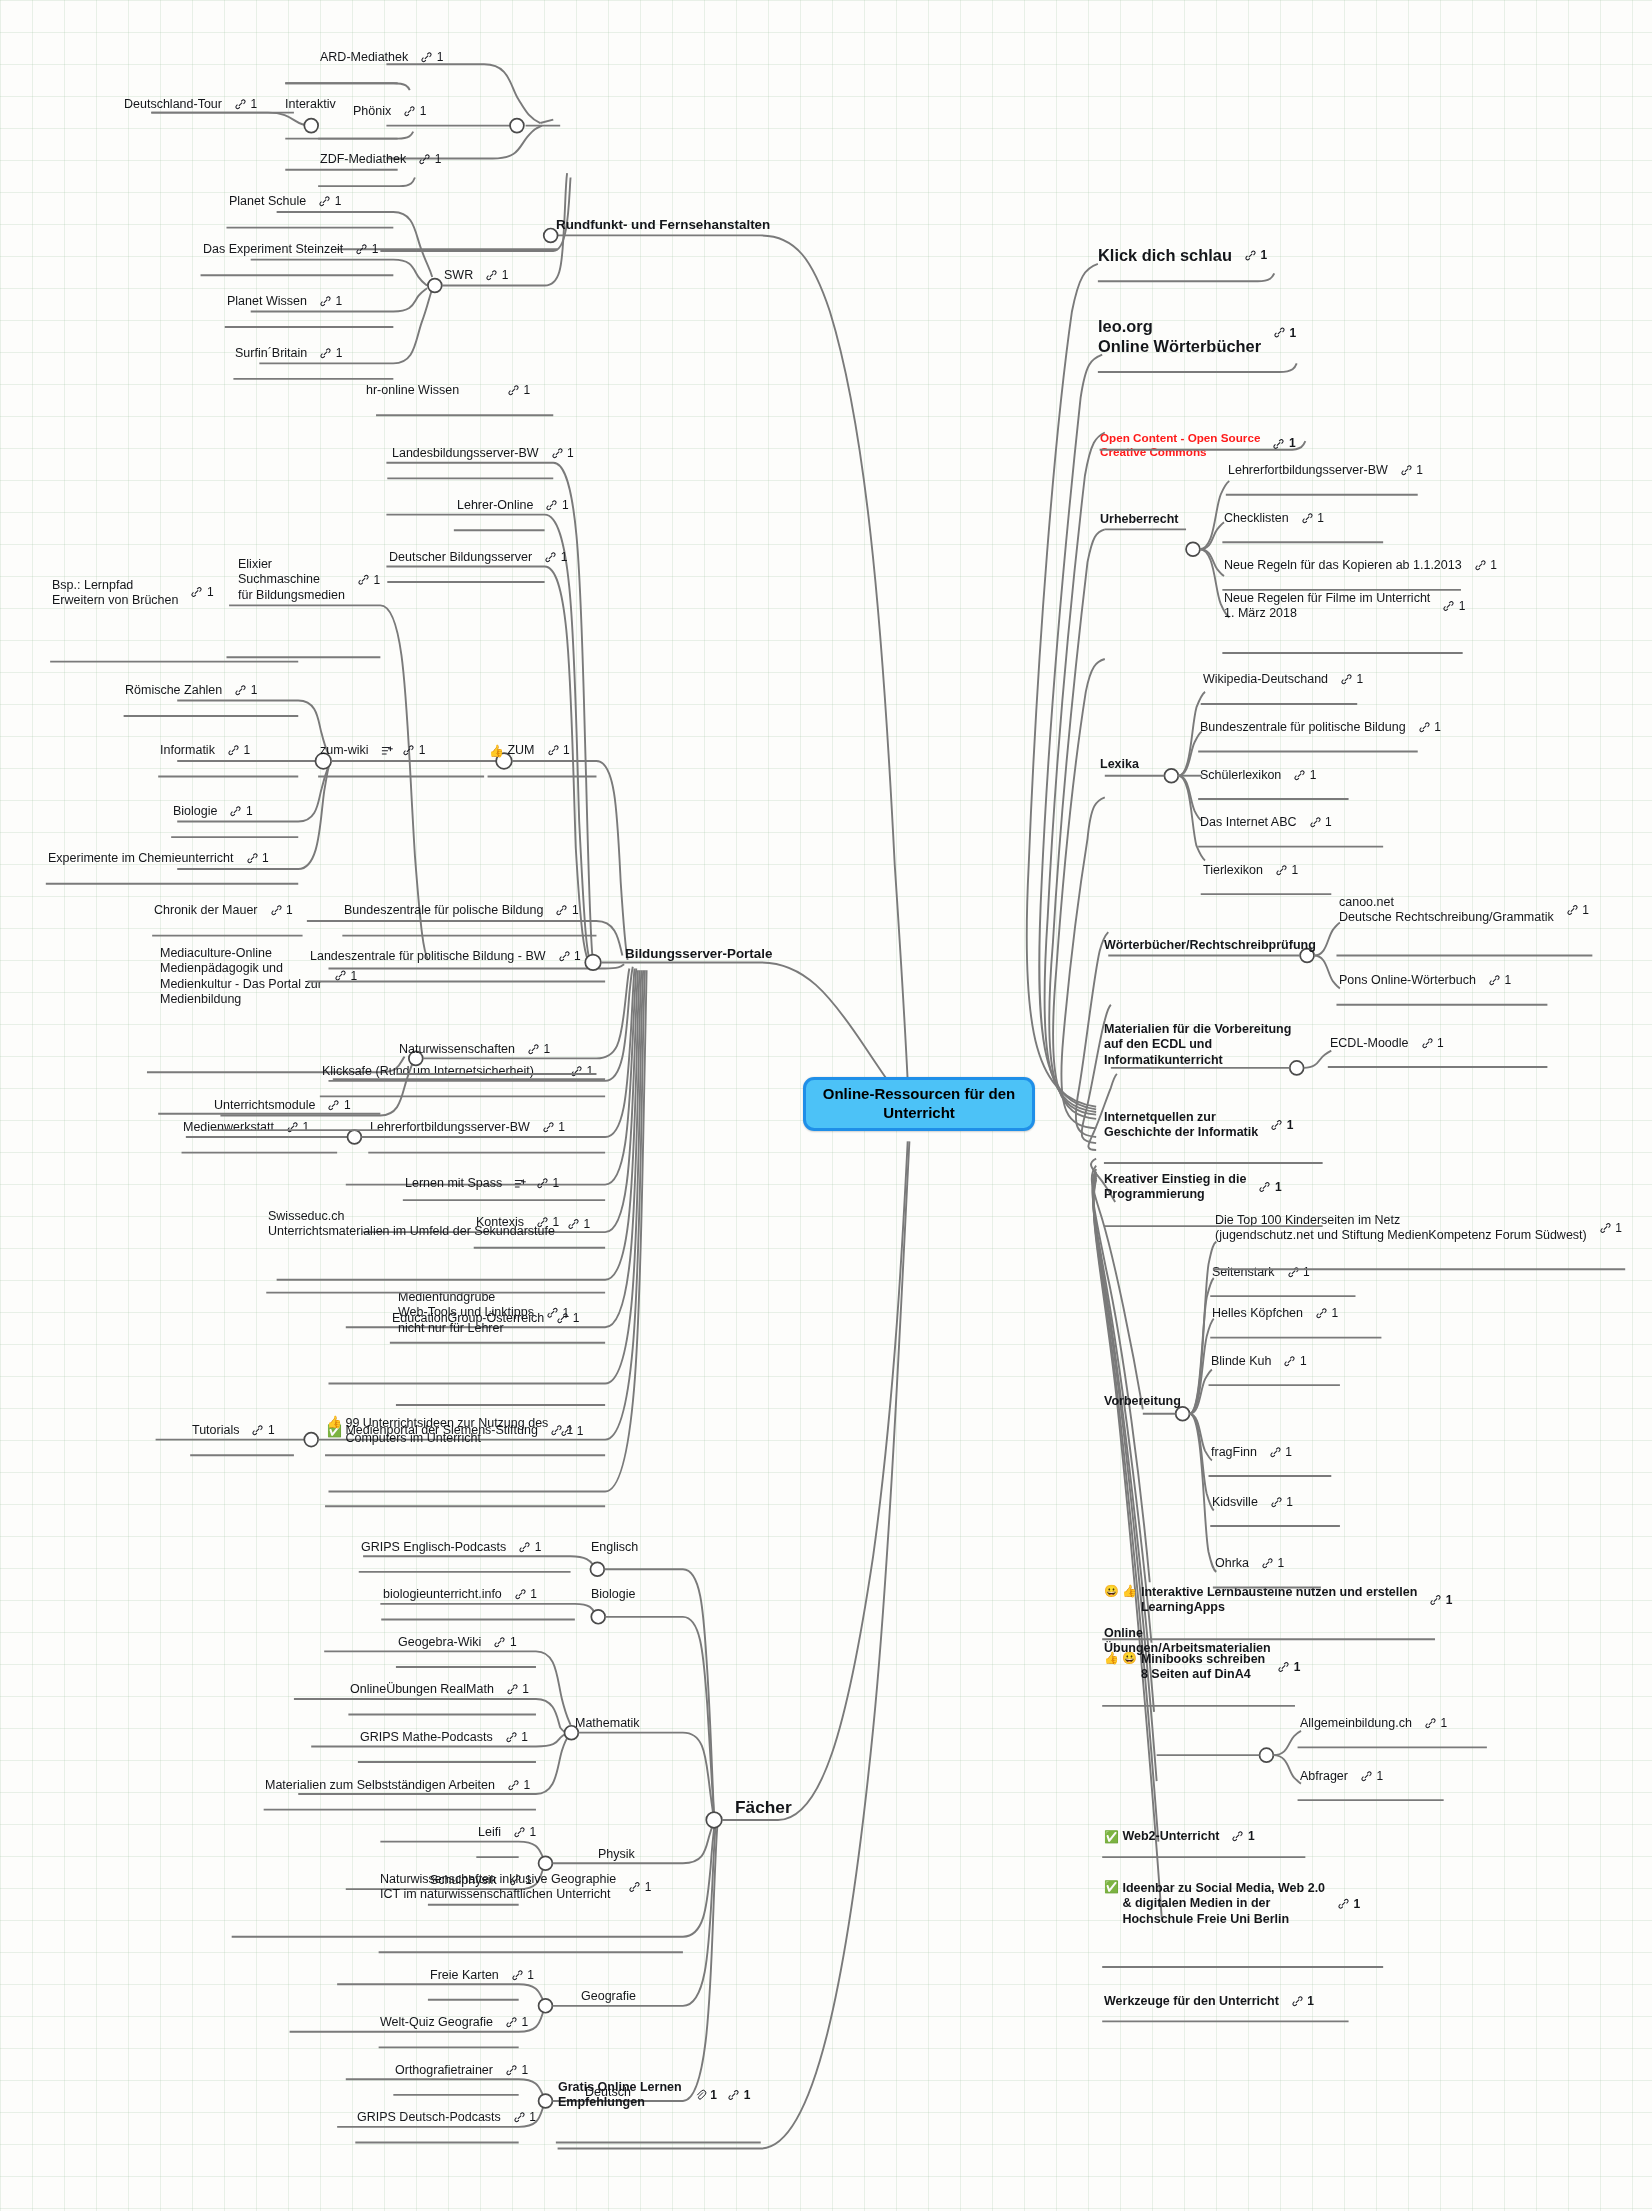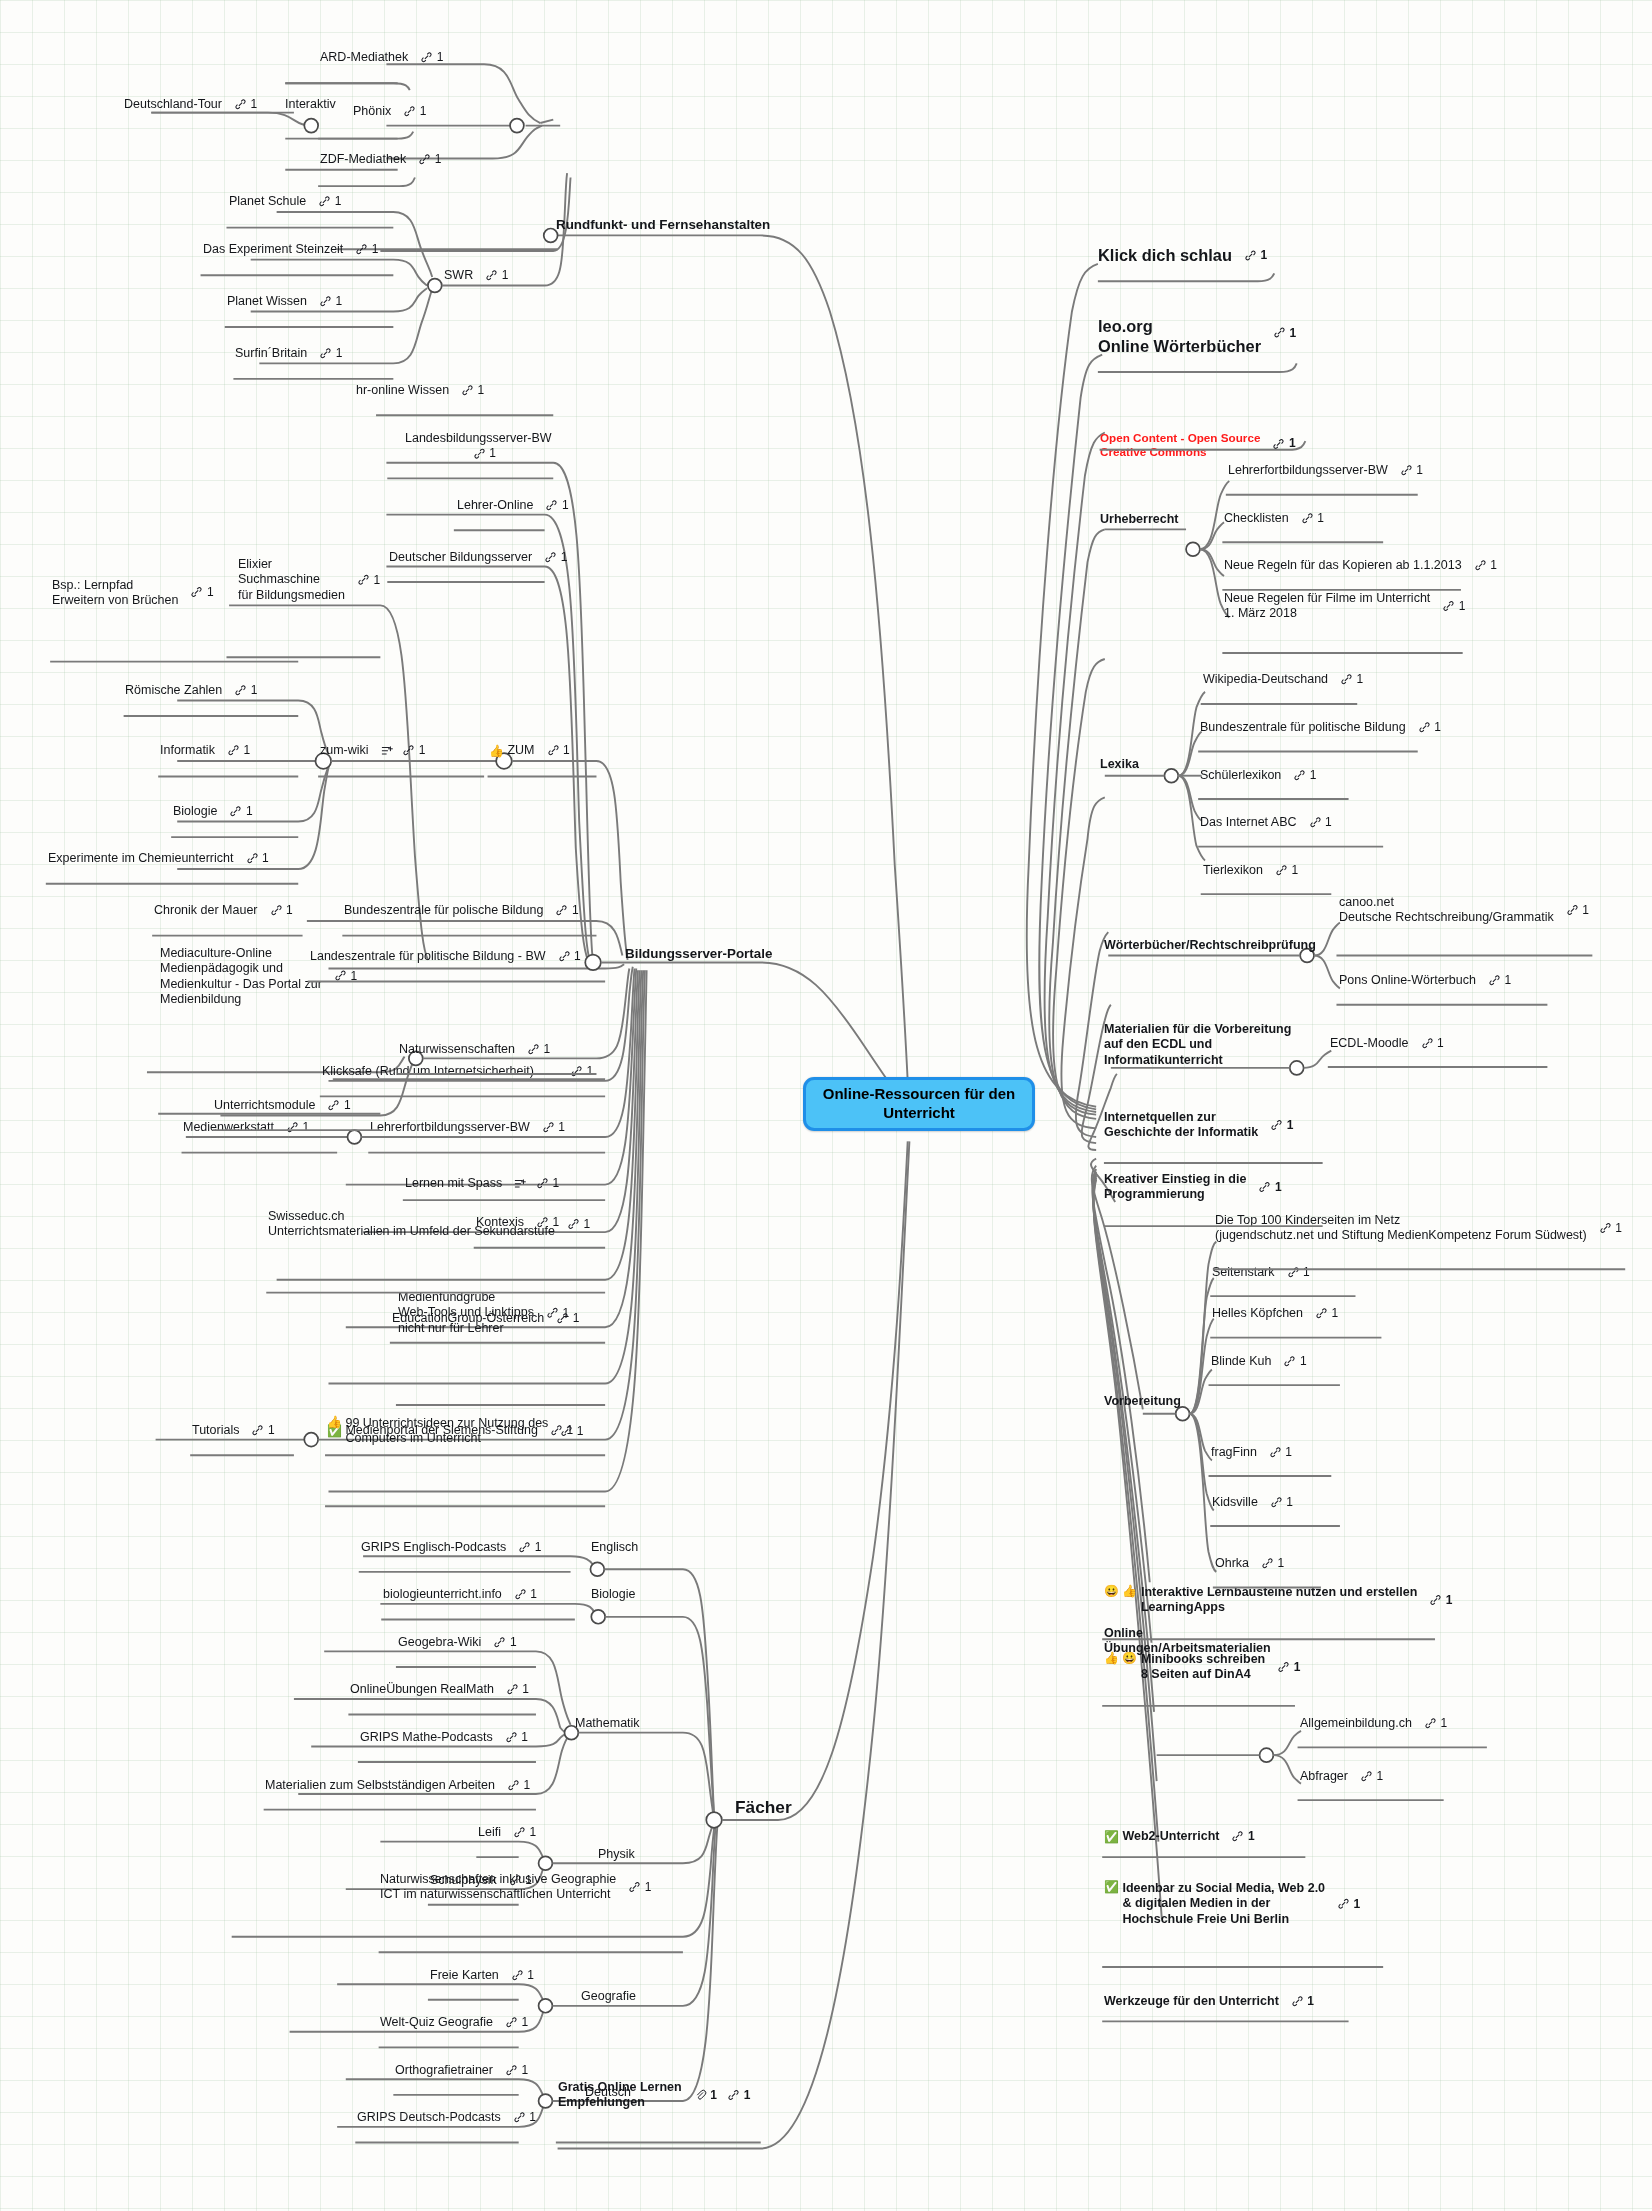--- a/index.html
+++ b/index.html
@@ -374,38 +374,38 @@
         <svg class="linkico" viewBox="0 0 20 20">
           <g fill="none" stroke="#1a1a22" stroke-width="1.6">
             <path d="M7.5 12.5 12.5 7.5"></path>
             <path d="M11 5.6 12.6 4a2.6 2.6 0 1 1 3.7 3.7L14.7 9.3"></path>
             <path d="M9 14.4 7.4 16A2.6 2.6 0 1 1 3.7 12.3L5.3 10.7"></path>
           </g>
         </svg>
         <span class="cnt">1</span>
       </span>
   </div>
-  <div class="node left s-reg" style="left:356px;top:398px;">
+  <div class="node left s-reg" style="left:366px;top:398px;gap:36px;">
     <span class="txt">hr-online Wissen</span>
     <span class="meta">
         <svg class="linkico" viewBox="0 0 20 20">
           <g fill="none" stroke="#1a1a22" stroke-width="1.6">
             <path d="M7.5 12.5 12.5 7.5"></path>
             <path d="M11 5.6 12.6 4a2.6 2.6 0 1 1 3.7 3.7L14.7 9.3"></path>
             <path d="M9 14.4 7.4 16A2.6 2.6 0 1 1 3.7 12.3L5.3 10.7"></path>
           </g>
         </svg>
         <span class="cnt">1</span>
       </span>
   </div>
   <div class="node left s-main" style="left:556px;top:233px;">
     <span class="txt">Rundfunkt- und Fernsehanstalten</span>
   </div>
 
-  <div class="node left s-reg" style="left:405px;top:461px;flex-direction:column;">
+  <div class="node left s-reg" style="left:392px;top:461px;">
     <span class="txt">Landesbildungsserver-BW</span>
     <span class="meta">
         <svg class="linkico" viewBox="0 0 20 20">
           <g fill="none" stroke="#1a1a22" stroke-width="1.6">
             <path d="M7.5 12.5 12.5 7.5"></path>
             <path d="M11 5.6 12.6 4a2.6 2.6 0 1 1 3.7 3.7L14.7 9.3"></path>
             <path d="M9 14.4 7.4 16A2.6 2.6 0 1 1 3.7 12.3L5.3 10.7"></path>
           </g>
         </svg>
         <span class="cnt">1</span>

